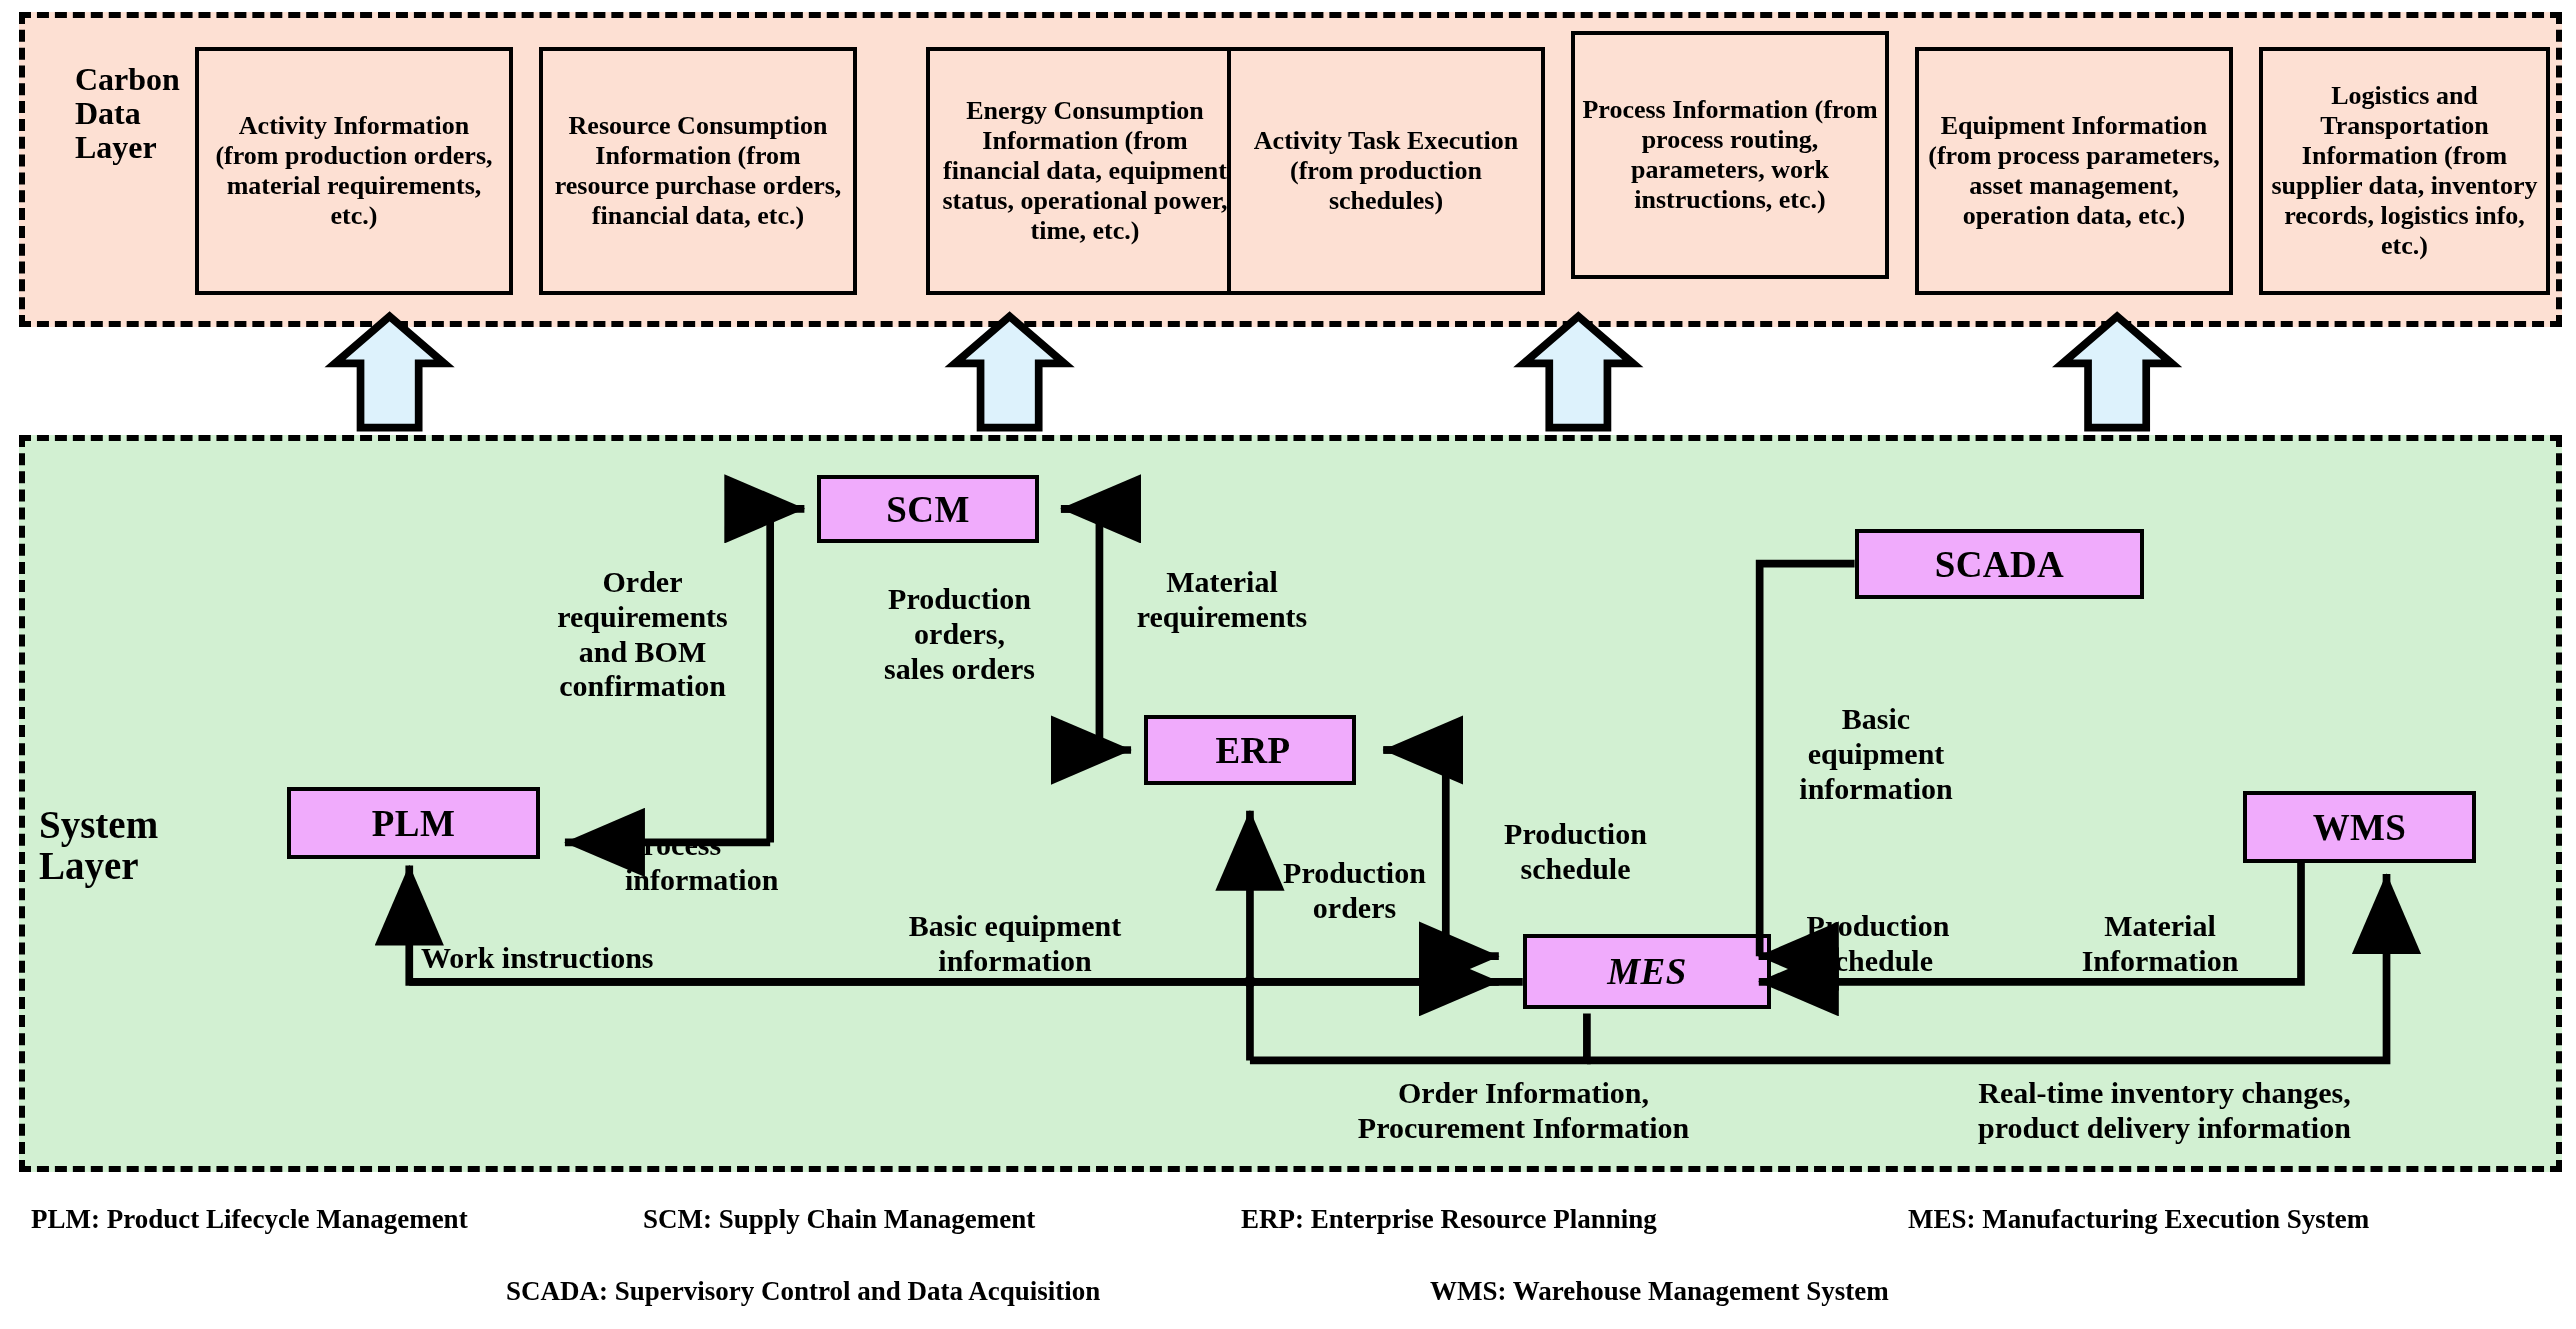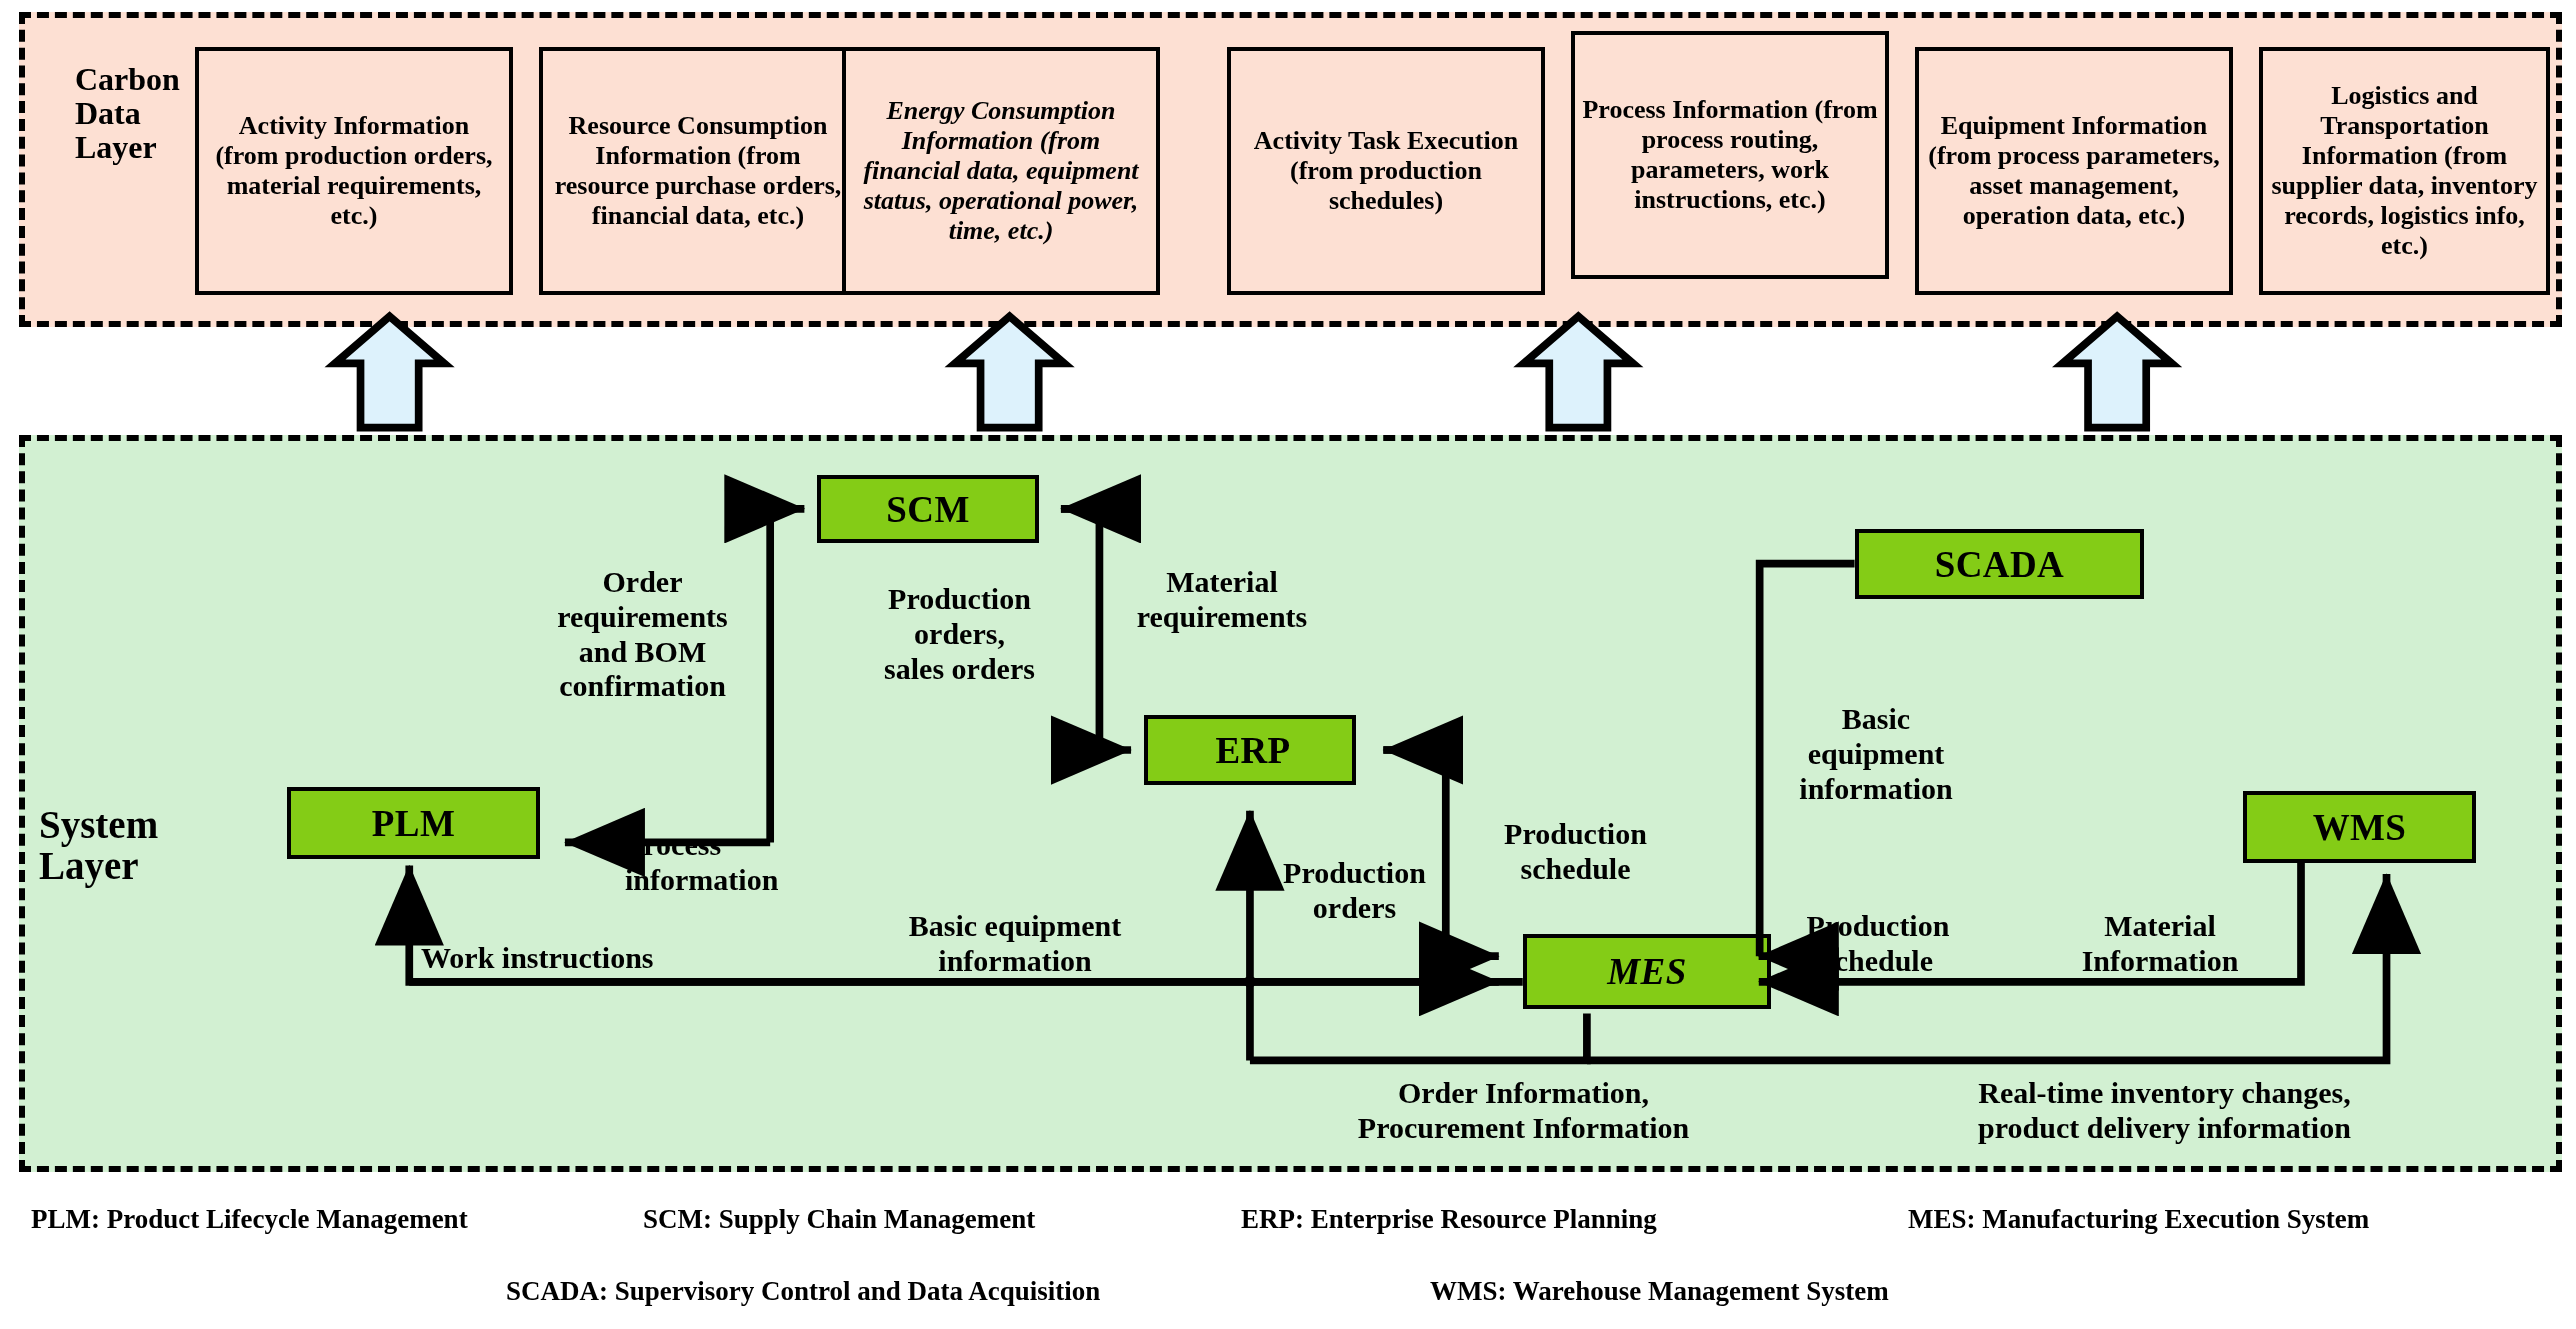--- a/index.html
+++ b/index.html
@@ -18,21 +18,21 @@
   #carbon-layer-title{left:39px;top:63px;width:154px;font-size:32px;margin-left:36px;}
   #system-layer-title{left:39px;top:804px;width:180px;font-size:39px;}
 
   
   .cd-box{position:absolute;box-sizing:border-box;background:#fde0d3;
       border:4.3px solid #000;display:flex;align-items:center;
       justify-content:center;text-align:center;padding:3.4px 5.1px;}
   .cd-box span{display:block;font-weight:bold;font-size:26px;line-height:1.16;}
 
   
-  .sys-box{position:absolute;box-sizing:border-box;background:#84cc16;
+  .sys-box{position:absolute;box-sizing:border-box;background:#f0abfc;
       border:4.3px solid #000;display:flex;align-items:center;
       justify-content:center;}
   .sys-box span{font-weight:bold;font-size:37px;letter-spacing:0.4px;}
 
   
   .elabel{position:absolute;font-weight:bold;font-size:30px;line-height:1.16;
       text-align:center;color:#000;white-space:pre-line;}
   .elabel.left{text-align:left;}
 
   
@@ -54,21 +54,21 @@
 Layer</div>
 
   <div class="cd-box" style="left:195px;top:47px;width:318px;height:248px;">
     <span>Activity Information (from production orders, material requirements, etc.)</span>
   </div>
 
   <div class="cd-box" style="left:539px;top:47px;width:318px;height:248px;">
     <span>Resource Consumption Information (from resource purchase orders, financial data, etc.)</span>
   </div>
 
-  <div class="cd-box" style="left:842px;top:47px;width:318px;height:248px;font-style:italic;">
+  <div class="cd-box" style="left:926px;top:47px;width:318px;height:248px;">
     <span>Energy Consumption Information (from financial data, equipment status, operational power, time, etc.)</span>
   </div>
 
   <div class="cd-box" style="left:1227px;top:47px;width:318px;height:248px;">
     <span>Activity Task Execution (from production schedules)</span>
   </div>
 
   <div class="cd-box" style="left:1571px;top:31px;width:318px;height:248px;">
     <span>Process Information (from process routing, parameters, work instructions, etc.)</span>
   </div>

